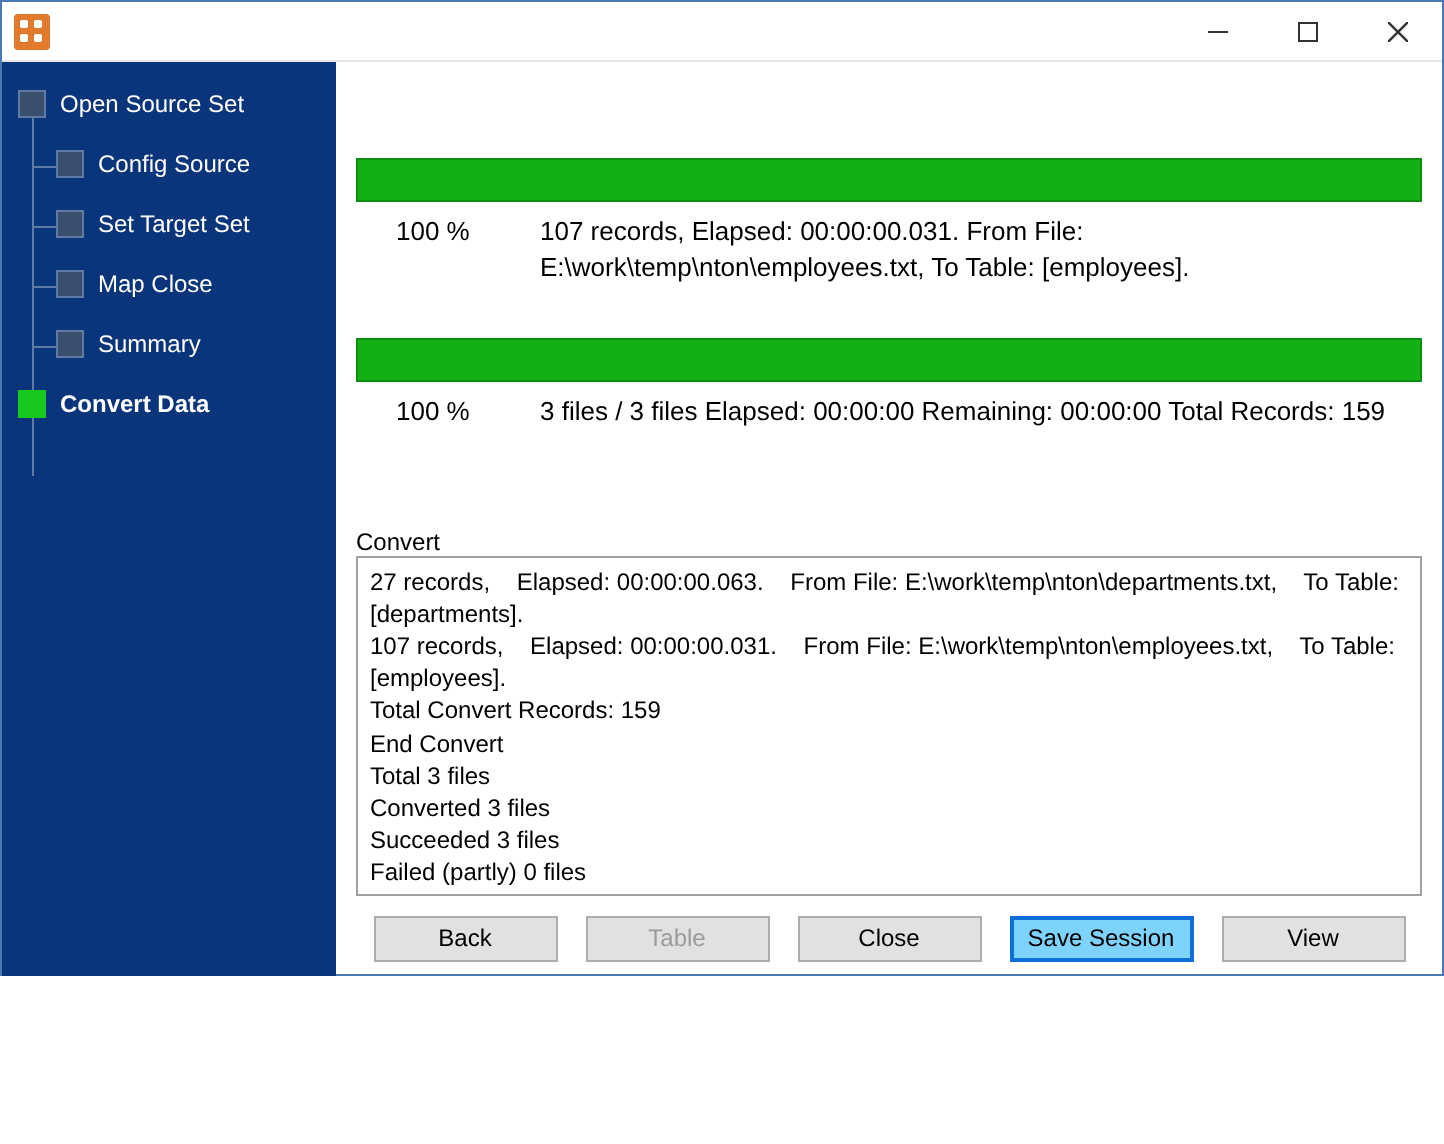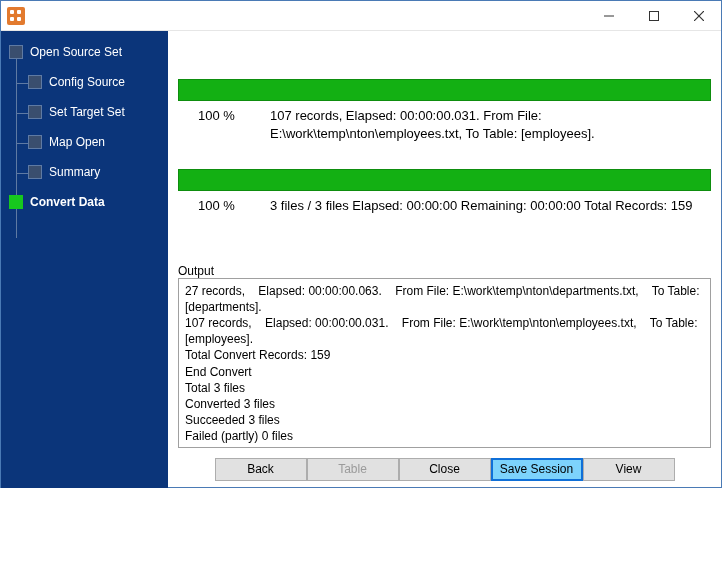--- a/index.html
+++ b/index.html
@@ -139,20 +139,21 @@
     height: 170px;
     overflow-y: scroll;
     padding: 4px 6px;
     font-size: 12px;
     line-height: 1.35;
     background: #fff;
     white-space: pre-wrap;
   }
   .buttons {
     display: flex;
+    gap: 14px;
     justify-content: center;
     padding: 10px 0 12px 0;
   }
   .btn {
     width: 92px;
     height: 23px;
     background: #e1e1e1;
     border: 1px solid #adadad;
     font-size: 12px;
     font-family: inherit;
@@ -218,21 +219,21 @@
         <div class="step child">
           <span class="marker"></span>
           <span class="label">Config Source</span>
         </div>
         <div class="step child">
           <span class="marker"></span>
           <span class="label">Set Target Set</span>
         </div>
         <div class="step child">
           <span class="marker"></span>
-          <span class="label">Map Open</span>
+          <span class="label">Map Close</span>
         </div>
         <div class="step child">
           <span class="marker"></span>
           <span class="label">Summary</span>
         </div>
         <div class="step active">
           <span class="marker"></span>
           <span class="label">Convert Data</span>
         </div>
       </div>
@@ -252,21 +253,21 @@
         <div class="progress-block second">
           <div class="progress-bar-outer"></div>
           <div class="progress-row">
             <span class="progress-pct">100 %</span>
             <span class="progress-text">3 files / 3 files    Elapsed: 00:00:00    Remaining: 00:00:00    Total Records: 159</span>
           </div>
         </div>
 
       </div>
 
-      <div class="output-label">Output</div>
+      <div class="output-label">Convert</div>
       <div class="output-box">27 records,    Elapsed: 00:00:00.063.    From File: E:\work\temp\nton\departments.txt,    To Table: [departments].
 107 records,    Elapsed: 00:00:00.031.    From File: E:\work\temp\nton\employees.txt,    To Table: [employees].
 Total Convert Records: 159
 End Convert
 Total 3 files
 Converted 3 files
 Succeeded 3 files
 Failed (partly) 0 files</div>
 
       <div class="buttons">

